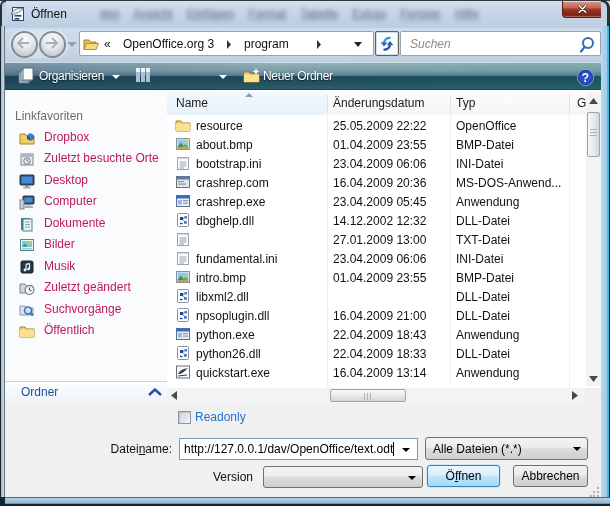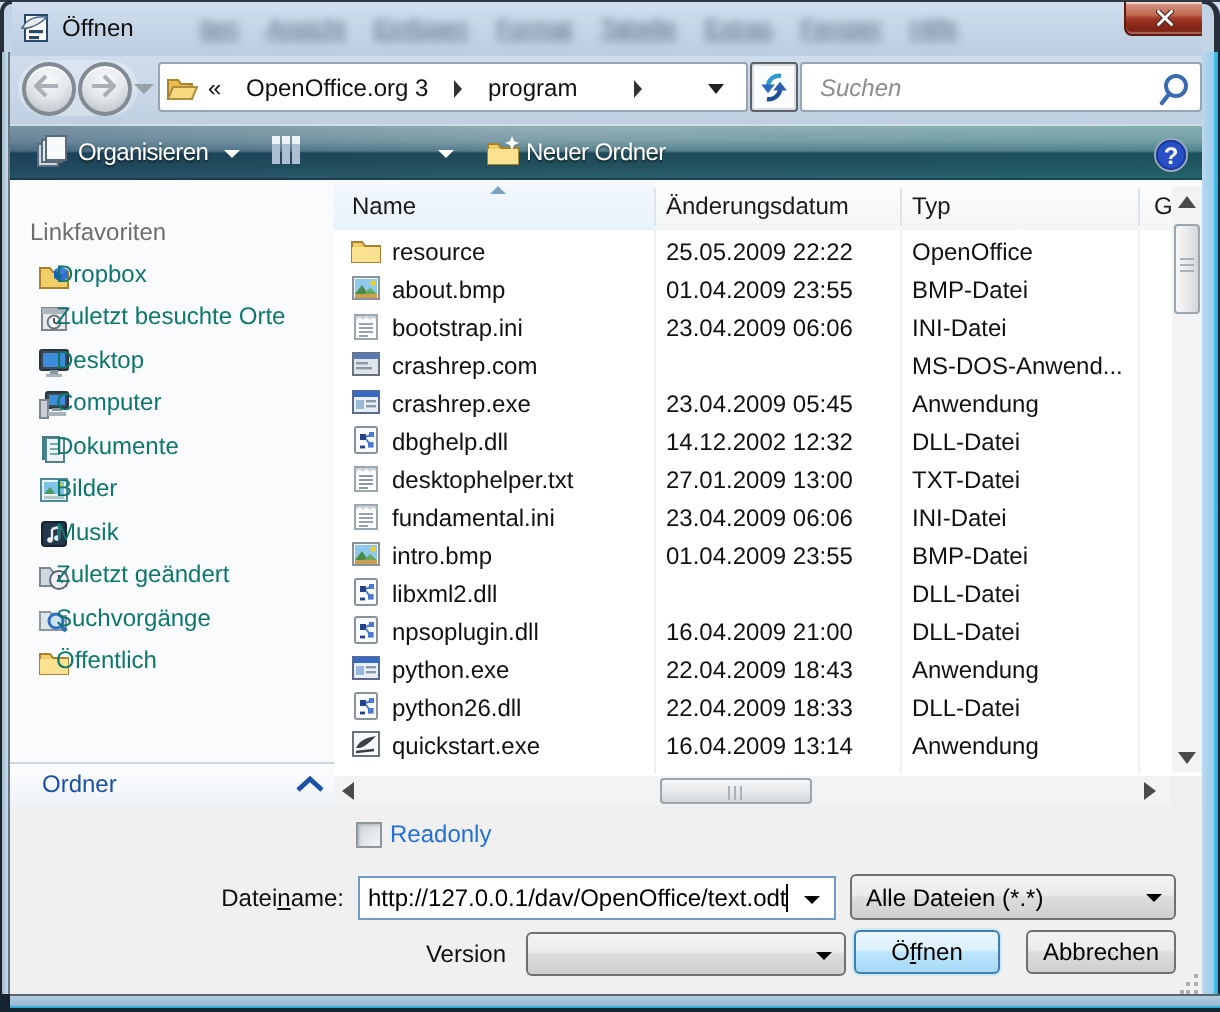--- a/index.html
+++ b/index.html
@@ -56,21 +56,21 @@
     box-shadow:inset 0 -1px 0 rgba(10,40,50,.55);}
   #toolbar .tint{position:absolute;left:0;top:0;width:100%;height:100%;
     background:linear-gradient(90deg,rgba(18,38,85,.28) 0%,rgba(18,55,85,.08) 45%,rgba(0,115,105,.16) 100%);}
   #toolbar .topline2{position:absolute;left:0;top:0;width:100%;height:1px;background:#cfdfe6;}
   .tbtxt{color:#fff;top:69px;letter-spacing:-0.3px;text-shadow:0 1px 1px rgba(0,0,0,.5);}
   .tbdown{top:75px;width:0;height:0;border-left:4px solid transparent;
     border-right:4px solid transparent;border-top:4px solid #fff;}
   
   #sidebar{left:5px;top:90px;width:162px;height:313px;background:#fafbfc;}
   #linkfav{left:15px;top:109px;color:#6e6e6e;}
-  .sbitem{left:28px;color:#0f766e;}
+  .sbitem{left:44px;color:#be185d;}
   .sbicon{left:19px;width:16px;height:16px;}
   #ordnerbar{left:5px;top:381px;width:162px;height:22px;
     background:linear-gradient(#fdfdfe,#eef3f8);border-top:1px solid #ccd5df;box-sizing:border-box;}
   #ordnerbar .t{position:absolute;left:16px;top:3px;color:#1c51a8;}
   
   #list{left:167px;top:90px;width:434px;height:313px;background:#fff;}
   #lhead{position:absolute;left:0;top:1px;width:434px;height:24px;
     background:linear-gradient(#fdfdfd,#f4f5f6);}
   #lhead .c1{position:absolute;left:0;top:0;width:160px;height:24px;
     background:linear-gradient(#f3f9fd,#e8f2fa);}
@@ -271,20 +271,21 @@
         <div class="tp">INI-Datei</div>
       </div>
       <div class="row" style="top:83px">
         <svg width="16" height="16" viewBox="0 0 16 16">
           <rect x="1.5" y="2.5" width="13" height="11" fill="#dfe5ea" stroke="#6a727a"></rect>
           <rect x="1.5" y="2.5" width="13" height="3" fill="#5a7ab0"></rect>
           <rect x="3" y="7" width="6" height="1.2" fill="#8a98a8"></rect>
           <rect x="3" y="9.5" width="8" height="1.2" fill="#8a98a8"></rect>
         </svg>
         <div class="nm">crashrep.com</div>
+        <div class="dt">16.04.2009 20:36</div>
         <div class="tp">MS-DOS-Anwend...</div>
       </div>
       <div class="row" style="top:102px">
         <svg width="16" height="16" viewBox="0 0 16 16">
           <rect x="1.5" y="2.5" width="13" height="11" fill="#e8f0f6" stroke="#5a6a90"></rect>
           <rect x="1.5" y="2.5" width="13" height="3" fill="#3a6ac0"></rect>
           <rect x="3" y="7" width="4" height="4.5" fill="#9ab8d8"></rect>
           <rect x="8" y="7" width="5" height="1.2" fill="#8a98a8"></rect>
           <rect x="8" y="9.5" width="5" height="1.2" fill="#8a98a8"></rect>
         </svg>
@@ -306,21 +307,20 @@
         <div class="tp">DLL-Datei</div>
       </div>
       <div class="row" style="top:140px">
         <svg width="16" height="16" viewBox="0 0 16 16">
           <rect x="2.5" y="2.5" width="11" height="12" fill="#fdfeff" stroke="#9aa5ae"></rect>
           <path d="M3 4.5 C4 2.8 5.5 2.8 6.5 4.2 C7.5 2.8 9 2.8 10 4.2 C11 2.8 12.5 3 13.2 4.4" stroke="#c2cad2" fill="none"></path>
           <g stroke="#8f99a2">
             <path d="M4.5 7 L11.5 7 M4.5 9 L11.5 9 M4.5 11 L11.5 11 M4.5 13 L9 13"></path>
           </g>
         </svg>
-        <div class="nm">desktophelper.txt</div>
         <div class="dt">27.01.2009 13:00</div>
         <div class="tp">TXT-Datei</div>
       </div>
       <div class="row" style="top:159px">
         <svg width="16" height="16" viewBox="0 0 16 16">
           <rect x="2.5" y="2.5" width="11" height="12" fill="#fdfeff" stroke="#9aa5ae"></rect>
           <path d="M3 4.5 C4 2.8 5.5 2.8 6.5 4.2 C7.5 2.8 9 2.8 10 4.2 C11 2.8 12.5 3 13.2 4.4" stroke="#c2cad2" fill="none"></path>
           <g stroke="#98a2ac">
             <path d="M4.5 7 L11.5 7 M4.5 9 L11.5 9 M4.5 11 L11.5 11 M4.5 13 L9 13"></path>
           </g>

